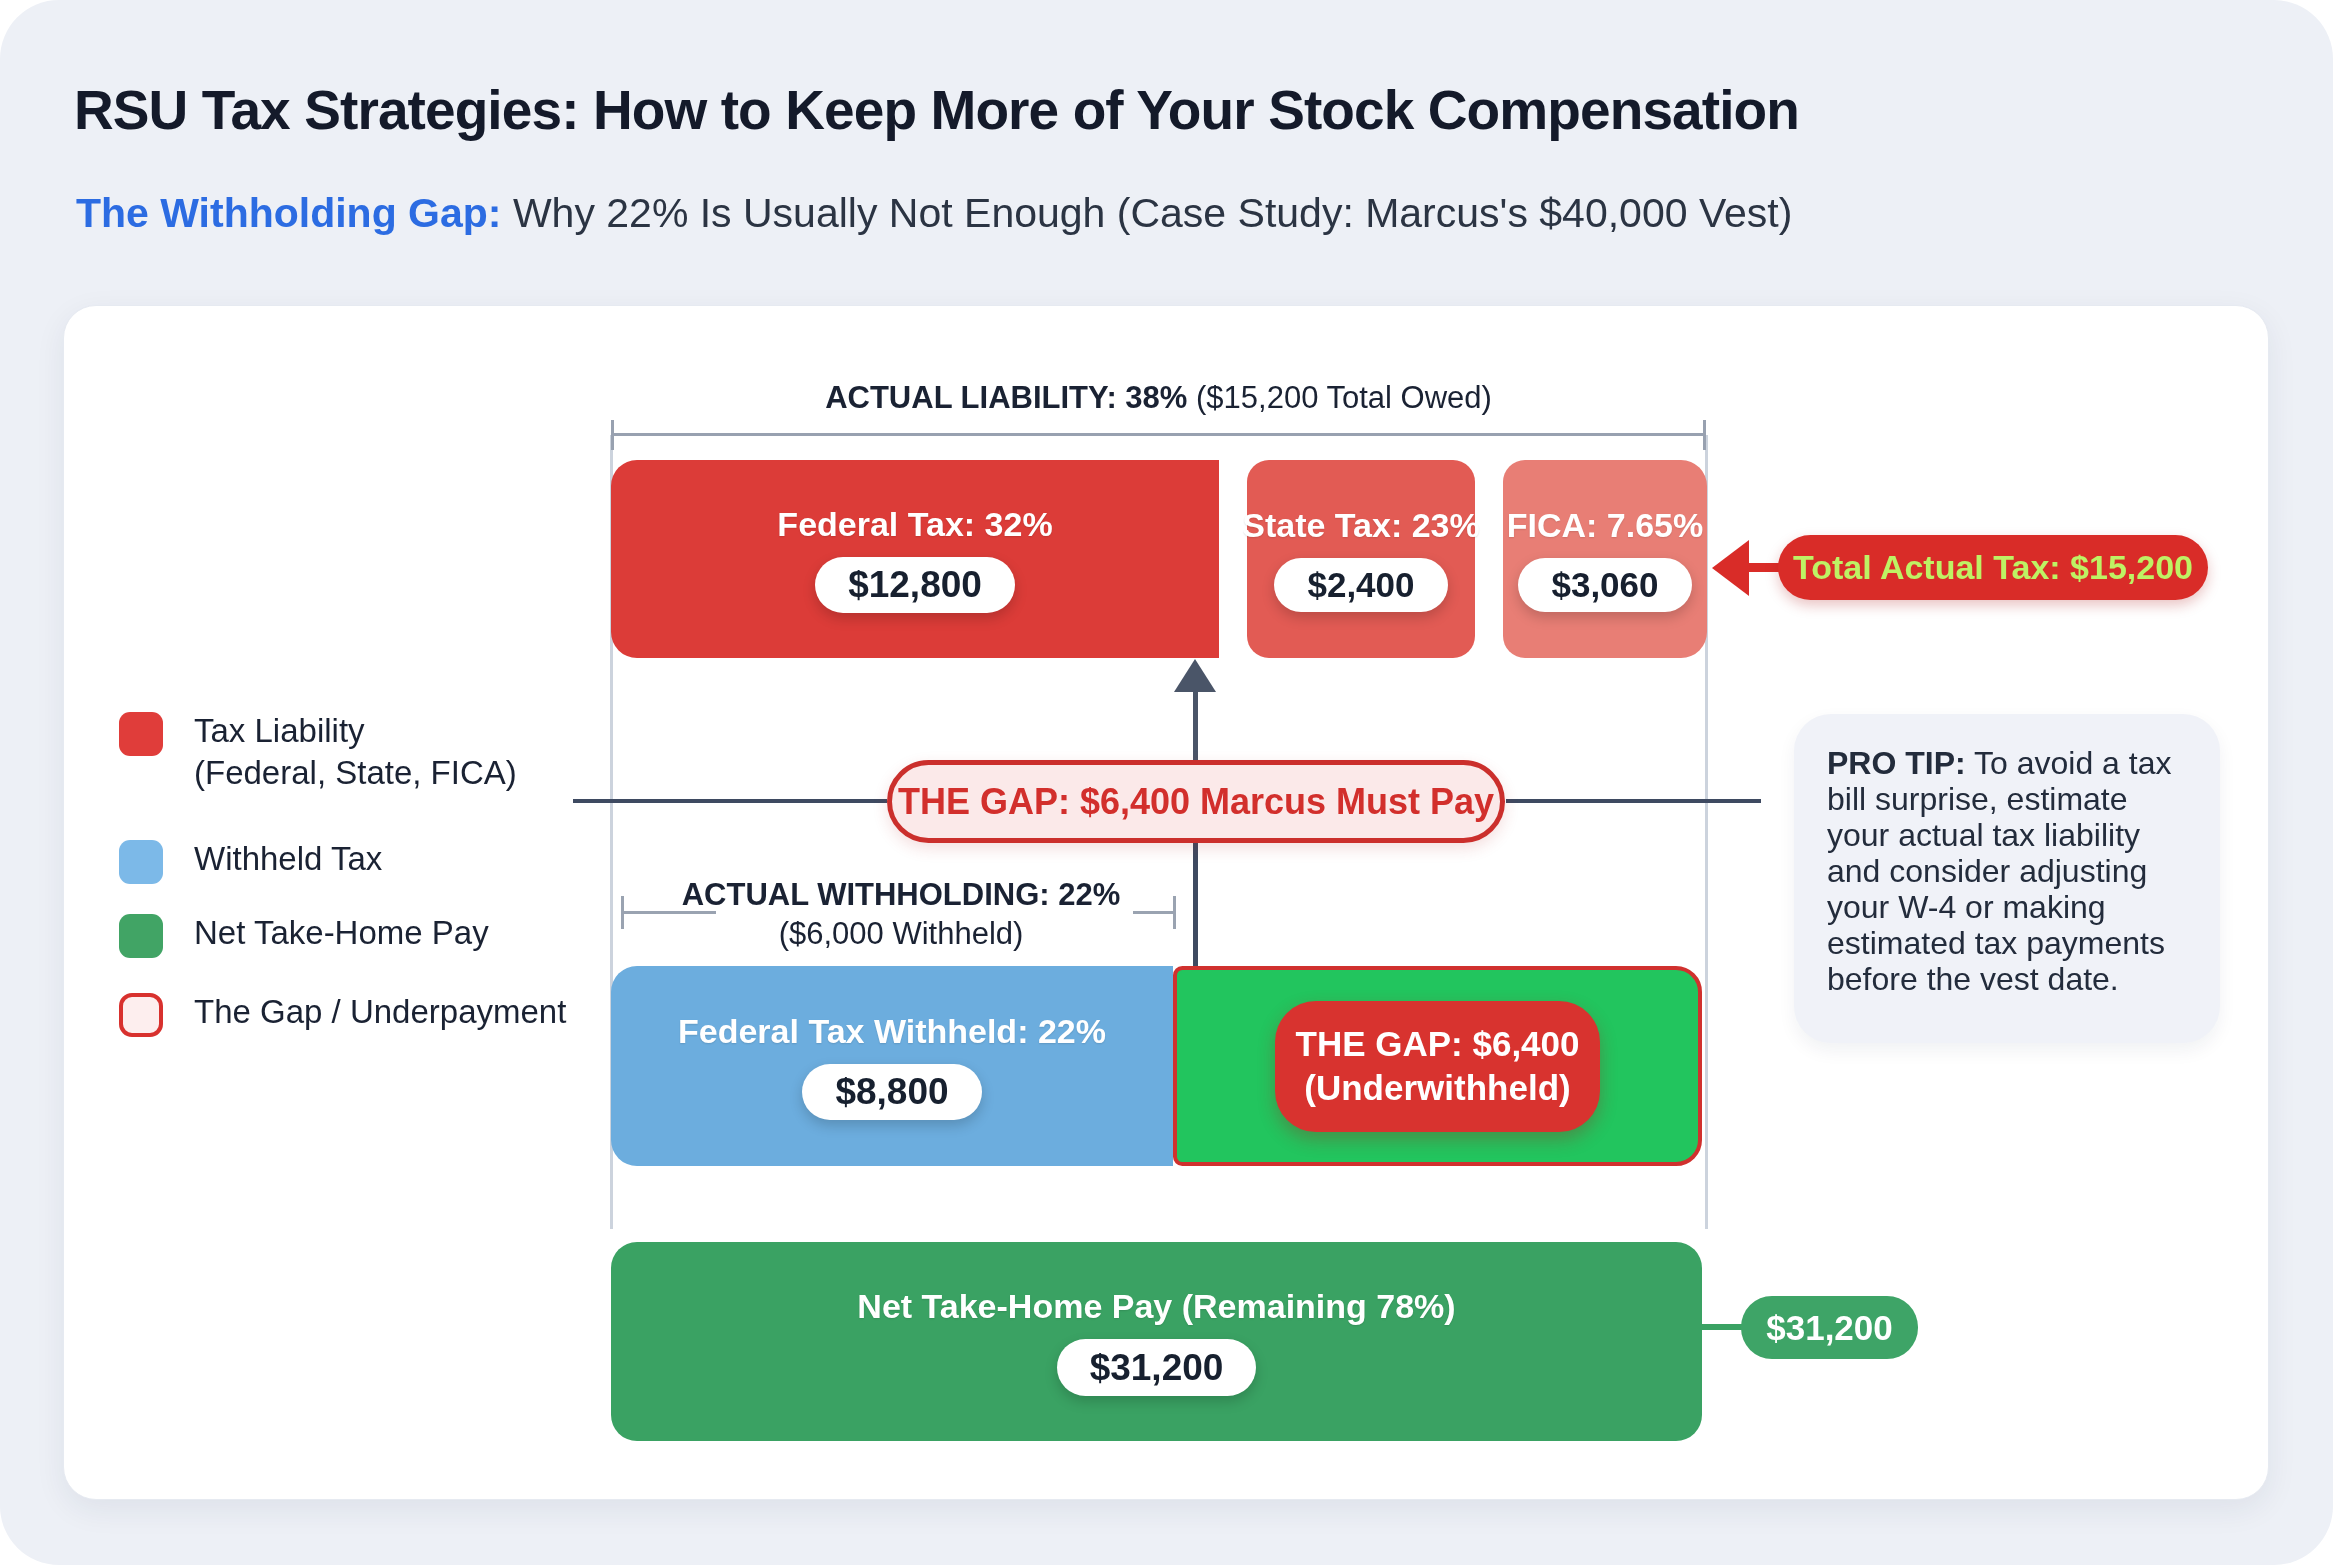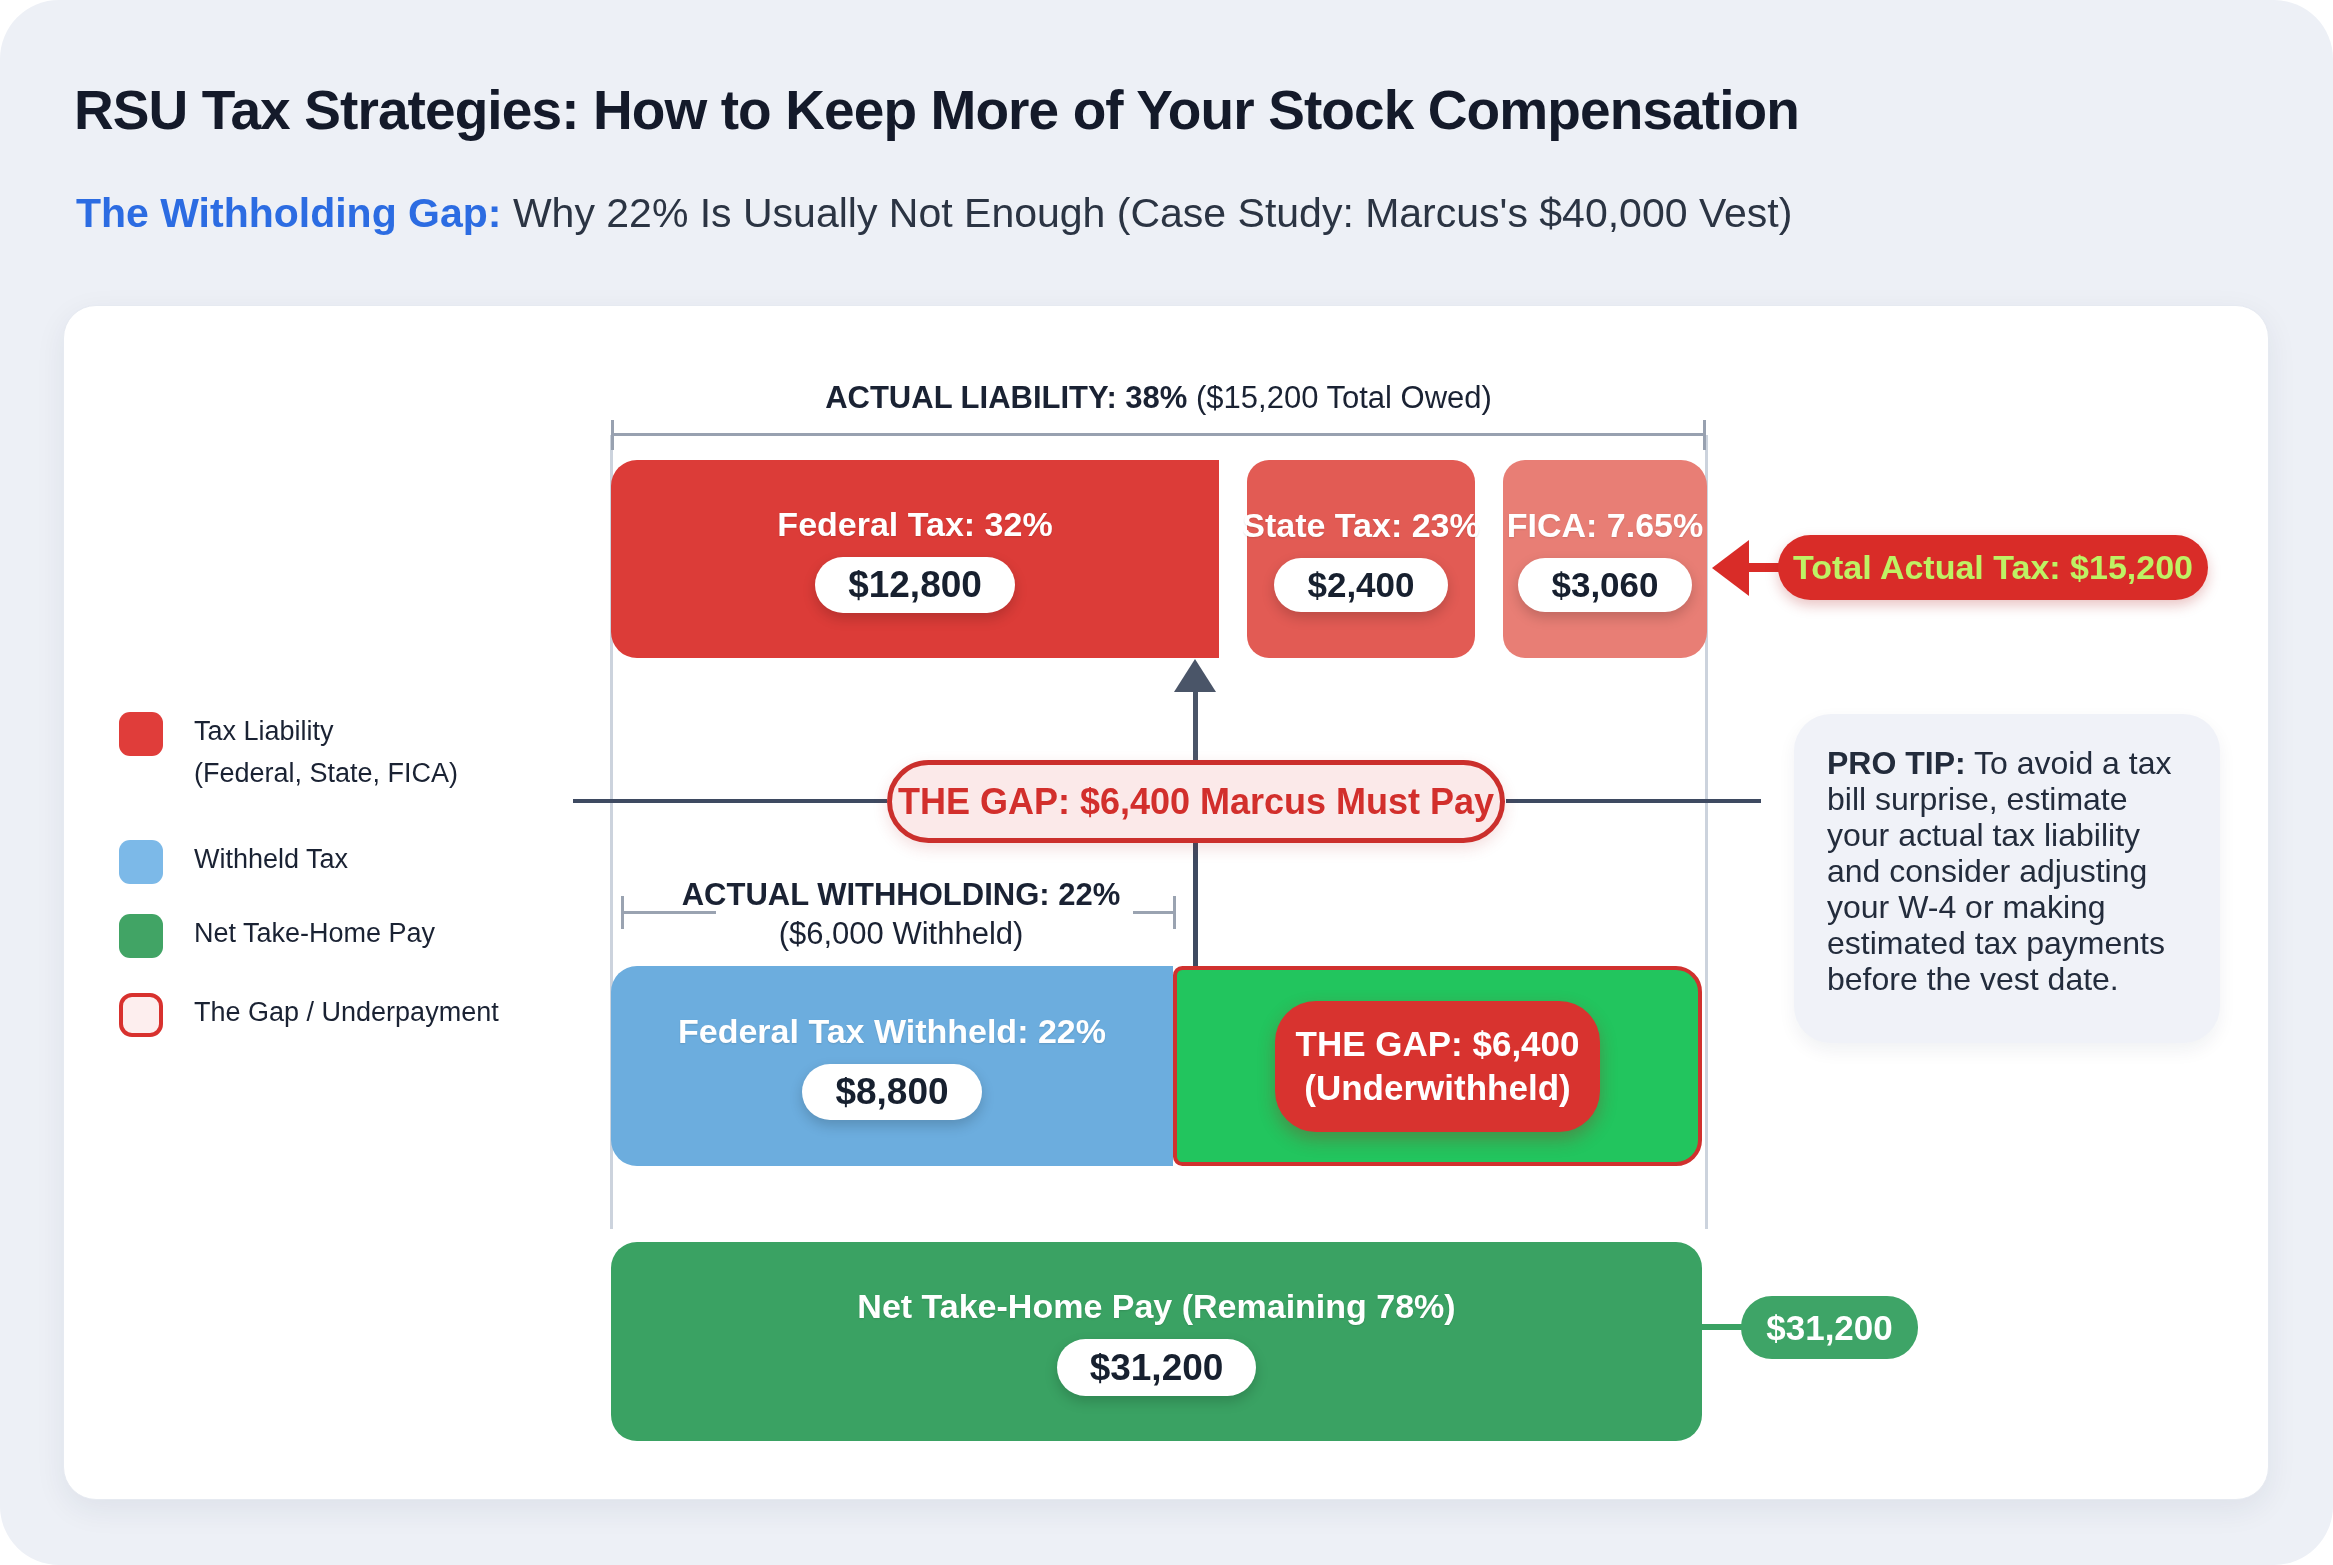--- a/index.html
+++ b/index.html
@@ -28,21 +28,21 @@
   .rad-m{border-radius:22px;}
   .rad-r{border-radius:22px 26px 26px 22px;}
   
   .total-badge{position:absolute;left:1714px;top:229px;width:430px;height:65px;background:#d92c28;border-radius:33px;display:flex;align-items:center;justify-content:center;font-size:34px;font-weight:bold;color:#bef264;white-space:nowrap;box-shadow:0 5.5px 13px rgba(170,20,20,0.25);}
   .arrow-left-head{position:absolute;left:1648px;top:234px;width:0;height:0;border-top:28px solid transparent;border-bottom:28px solid transparent;border-right:37px solid #d92c28;}
   .arrow-left-shaft{position:absolute;left:1680px;top:257px;width:39px;height:9.2px;background:#d92c28;}
   
   .legend-row{position:absolute;left:55px;display:flex;align-items:flex-start;}
   .swatch{width:44px;height:44px;border-radius:11px;flex:0 0 auto;margin-top:1.8px;}
   .swatch-outline{border:4.6px solid #d8312e;border-radius:13px;}
-  .legend-text{margin-left:31px;font-size:27px;color:#1a2233;line-height:42px;white-space:nowrap;}
+  .legend-text{margin-left:31px;font-size:33px;color:#1a2233;line-height:42px;white-space:nowrap;}
   
   .gap-line{position:absolute;height:3.7px;background:#3e4a61;top:493px;}
   .gap-pill{position:absolute;left:823px;top:454px;width:618px;height:83px;background:#fbe9e9;border:5.5px solid #cb2f2c;border-radius:44px;display:flex;align-items:center;justify-content:center;font-size:36px;font-weight:bold;color:#d22f2c;white-space:nowrap;box-shadow:0 5.5px 14.8px rgba(180,40,40,0.15);}
   .up-arrow-shaft{position:absolute;left:1129px;top:382px;width:4.6px;height:72px;background:#4a5568;}
   .up-arrow-head{position:absolute;left:1110px;top:353px;width:0;height:0;border-left:21px solid transparent;border-right:21px solid transparent;border-bottom:33px solid #4a5568;}
   .down-line{position:absolute;left:1129px;top:537px;width:4.6px;height:124px;background:#3e4a61;}
   
   .gap-box{position:absolute;left:1109px;top:660px;width:529px;height:200px;background:#22c55e;border:4.6px solid #d0312e;border-radius:9.2px 26px 26px 9.2px;display:flex;align-items:center;justify-content:center;}
   .gap-box-badge{width:325px;min-height:131px;background:#d8332f;border-radius:41px;display:flex;flex-direction:column;align-items:center;justify-content:center;font-size:35px;font-weight:bold;color:#ffffff;line-height:44px;text-align:center;box-shadow:0 7.4px 16.6px rgba(160,25,25,0.3);}
   

